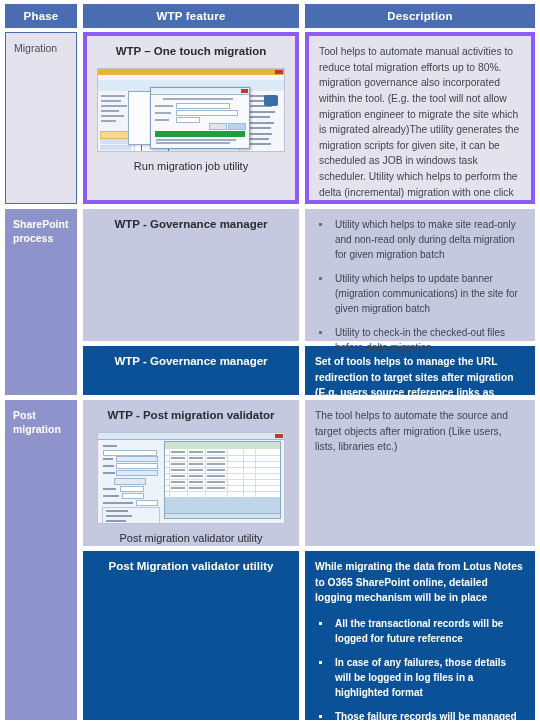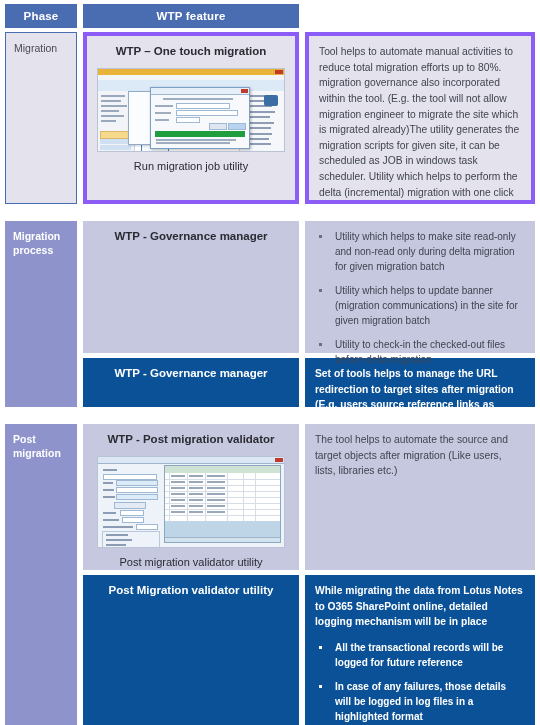--- a/index.html
+++ b/index.html
@@ -43,21 +43,21 @@
   .th-phase { width: 72px; flex: 0 0 72px; }
   .th-feature { width: 216px; flex: 0 0 216px; }
   .th-desc { flex: 1 1 auto; }
 
   
   .body {
     padding: 4px 5px 5px 5px;
     box-sizing: border-box;
     display: flex;
     flex-direction: column;
-    gap: 17px;
+    gap: 5px;
     height: 693px;
   }
 
   .row {
     display: flex;
     gap: 6px;
     box-sizing: border-box;
   }
 
   
@@ -231,20 +231,21 @@
   .pmv-statusbar { position:absolute; left:0; bottom:0; width:100%; height:4px; background:#d3e2ef; border-top:1px solid #9fb4cd; }
 </style>
 </head>
 <body>
 
 <div class="table">
 
   <div class="header-row">
     <div class="th th-phase">Phase</div>
     <div class="th th-feature">WTP feature</div>
+    <div class="th th-desc">Description</div>
   </div>
 
   <div class="body">
 
     <div class="row" style="height:172px;">
       <div class="phase phase-light">Migration</div>
       <div class="rowbody">
         <div class="subrow" style="height:100%;">
           <div class="feature cell-light">
             <div class="feature-title">WTP – One touch migration</div>
@@ -310,21 +311,21 @@
           </div>
 
           <div class="desc cell-light">
             <p class="desc-text desc-para">Tool helps to automate manual activities to reduce total migration efforts up to 80%. migration governance also incorporated within the tool. (E.g. the tool will not allow migration engineer to migrate the site which is migrated already)The utility generates the migration scripts for given site, it can be scheduled as JOB in windows task scheduler. Utility which helps to perform the delta (incremental) migration with one click</p>
           </div>
         </div>
       </div>
     </div>
 
     <div class="row" style="height:186px;">
-      <div class="phase phase-purple">Migration process</div>
+      <div class="phase phase-purple">SharePoint process</div>
       <div class="rowbody">
 
         <div class="subrow" style="height:132px;">
           <div class="feature cell-grayblue">
             <div class="feature-title">WTP - Governance manager</div>
           </div>
           <div class="desc cell-grayblue">
             <ul class="bullets spaced">
               <li>Utility which helps to make site read-only and non-read only during delta migration for given migration batch</li>
               <li>Utility which helps to update banner (migration communications) in the site for given migration batch</li>

